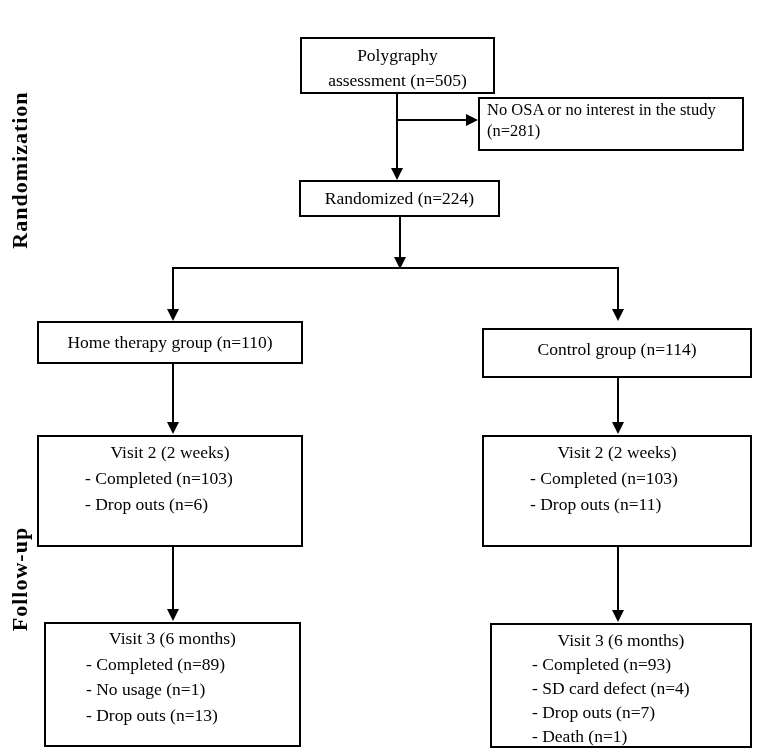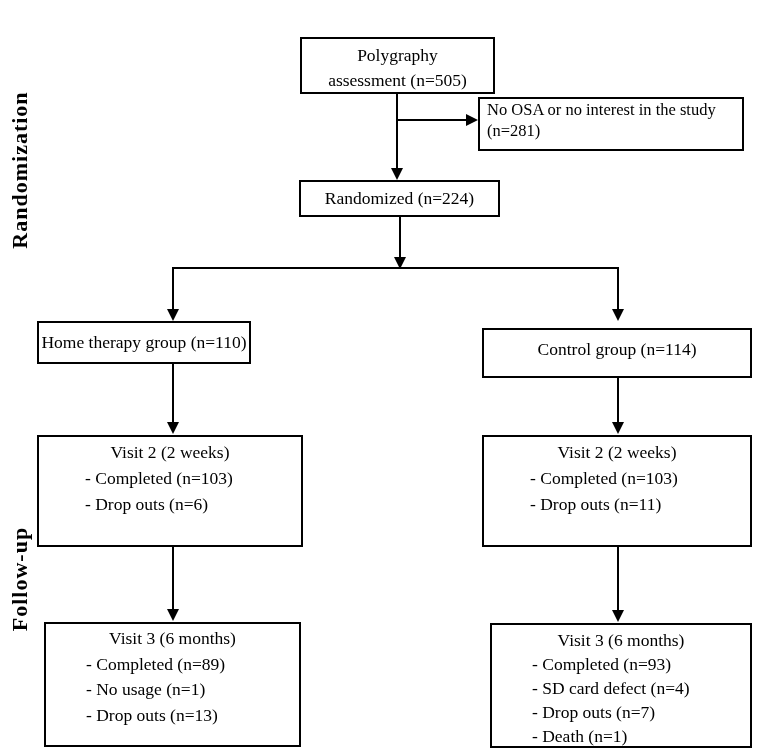--- a/index.html
+++ b/index.html
@@ -32,21 +32,21 @@
   .arrows{position:absolute;left:0;top:0;}
   .arrows line, .arrows path{stroke:#000000;stroke-width:2;fill:none;}
   .arrows polygon{fill:#000000;stroke:none;}
 
   
   .polygraphy{left:300px;top:5px;width:195px;height:57px;padding-top:4px;margin-top:32px;}
   .polygraphy .line{line-height:25px;}
   .no-osa{left:478px;top:97px;width:266px;height:54px;padding:1px 0 0 7px;font-size:16.5px;}
   .no-osa .line{line-height:20.5px;white-space:nowrap;}
   .randomized{left:299px;top:180px;width:201px;height:37px;line-height:32px;}
-  .home-group{left:37px;top:321px;width:214px;height:43px;line-height:38px;}
+  .home-group{left:37px;top:321px;width:266px;height:43px;line-height:38px;}
   .control-group{left:482px;top:328px;width:270px;height:50px;line-height:38px;}
   .visit2-left{left:37px;top:435px;width:266px;height:112px;padding-top:2px;}
   .visit2-right{left:482px;top:435px;width:270px;height:112px;padding-top:2px;}
   .visit3-left{left:44px;top:622px;width:257px;height:125px;padding-top:2px;line-height:25.5px;}
   .visit3-right{left:490px;top:623px;width:262px;height:125px;padding-top:3px;line-height:24px;}
   .visit2-left .item, .visit2-right .item{padding-left:46px;}
   .visit3-left .item, .visit3-right .item{padding-left:40px;}
 
   .lbl-randomization{left:-69px;top:156px;width:180px;height:28px;}
   .lbl-followup{left:-54px;top:565px;width:150px;height:28px;}

